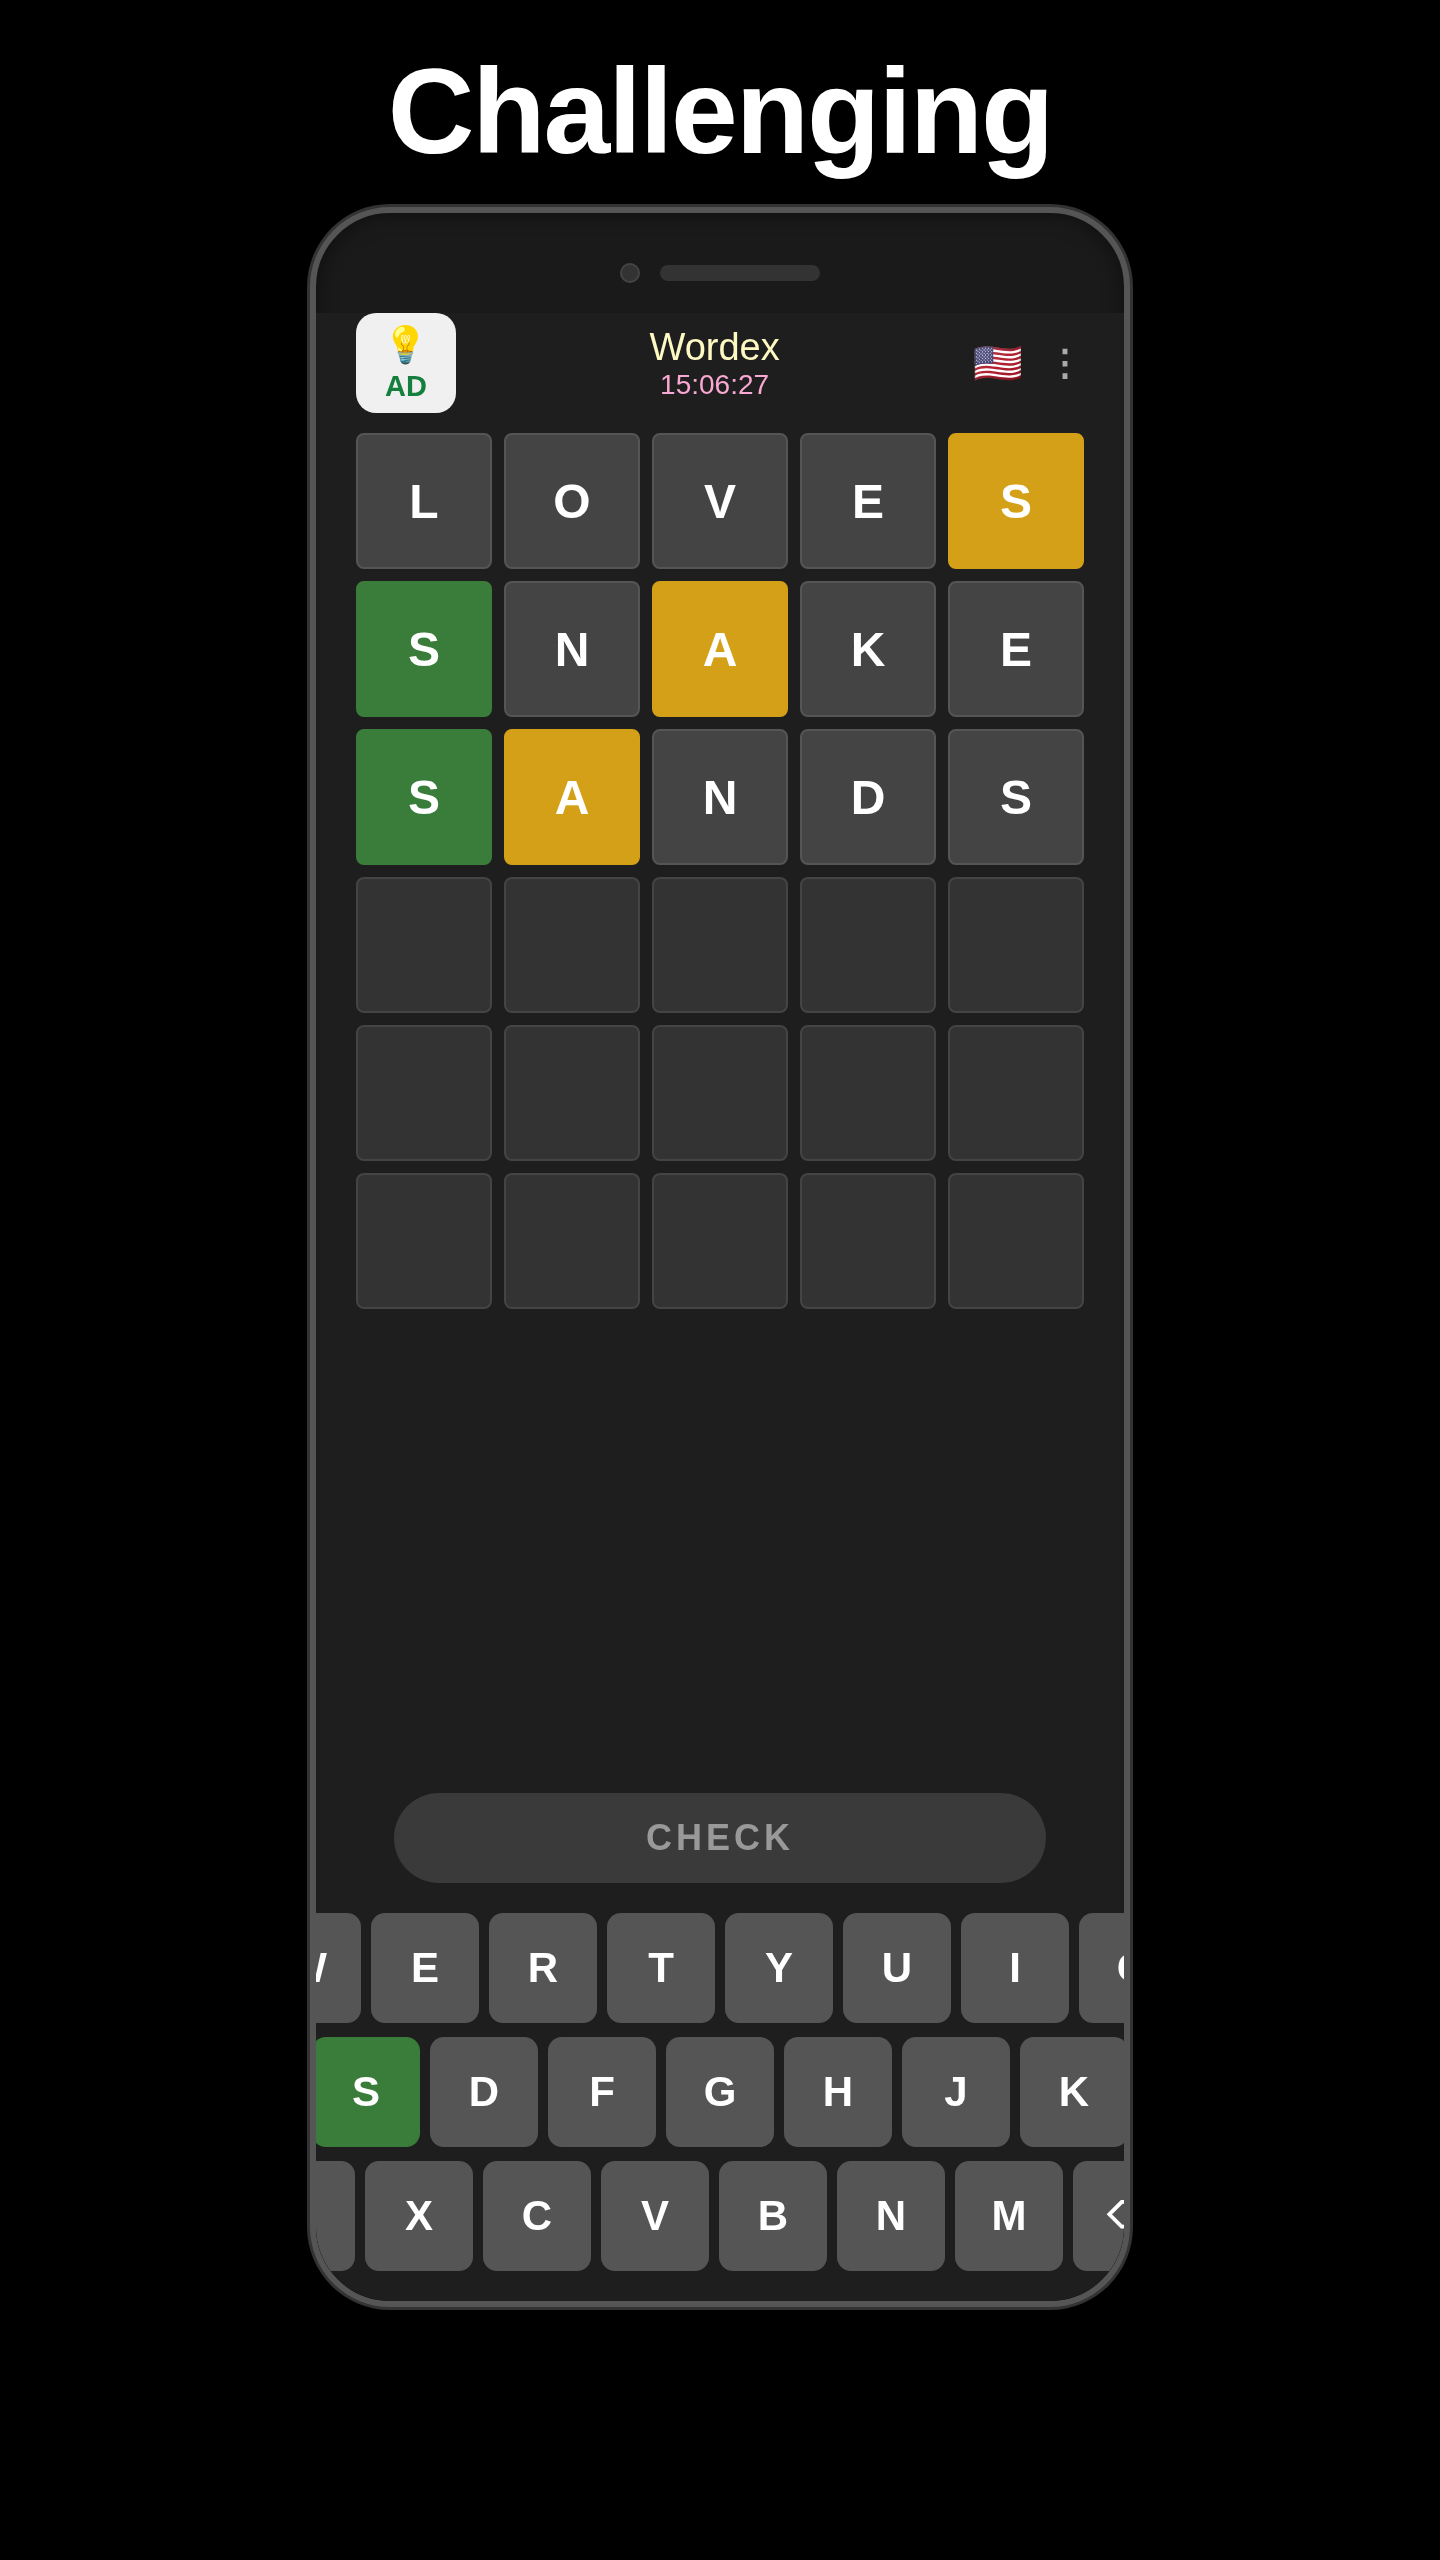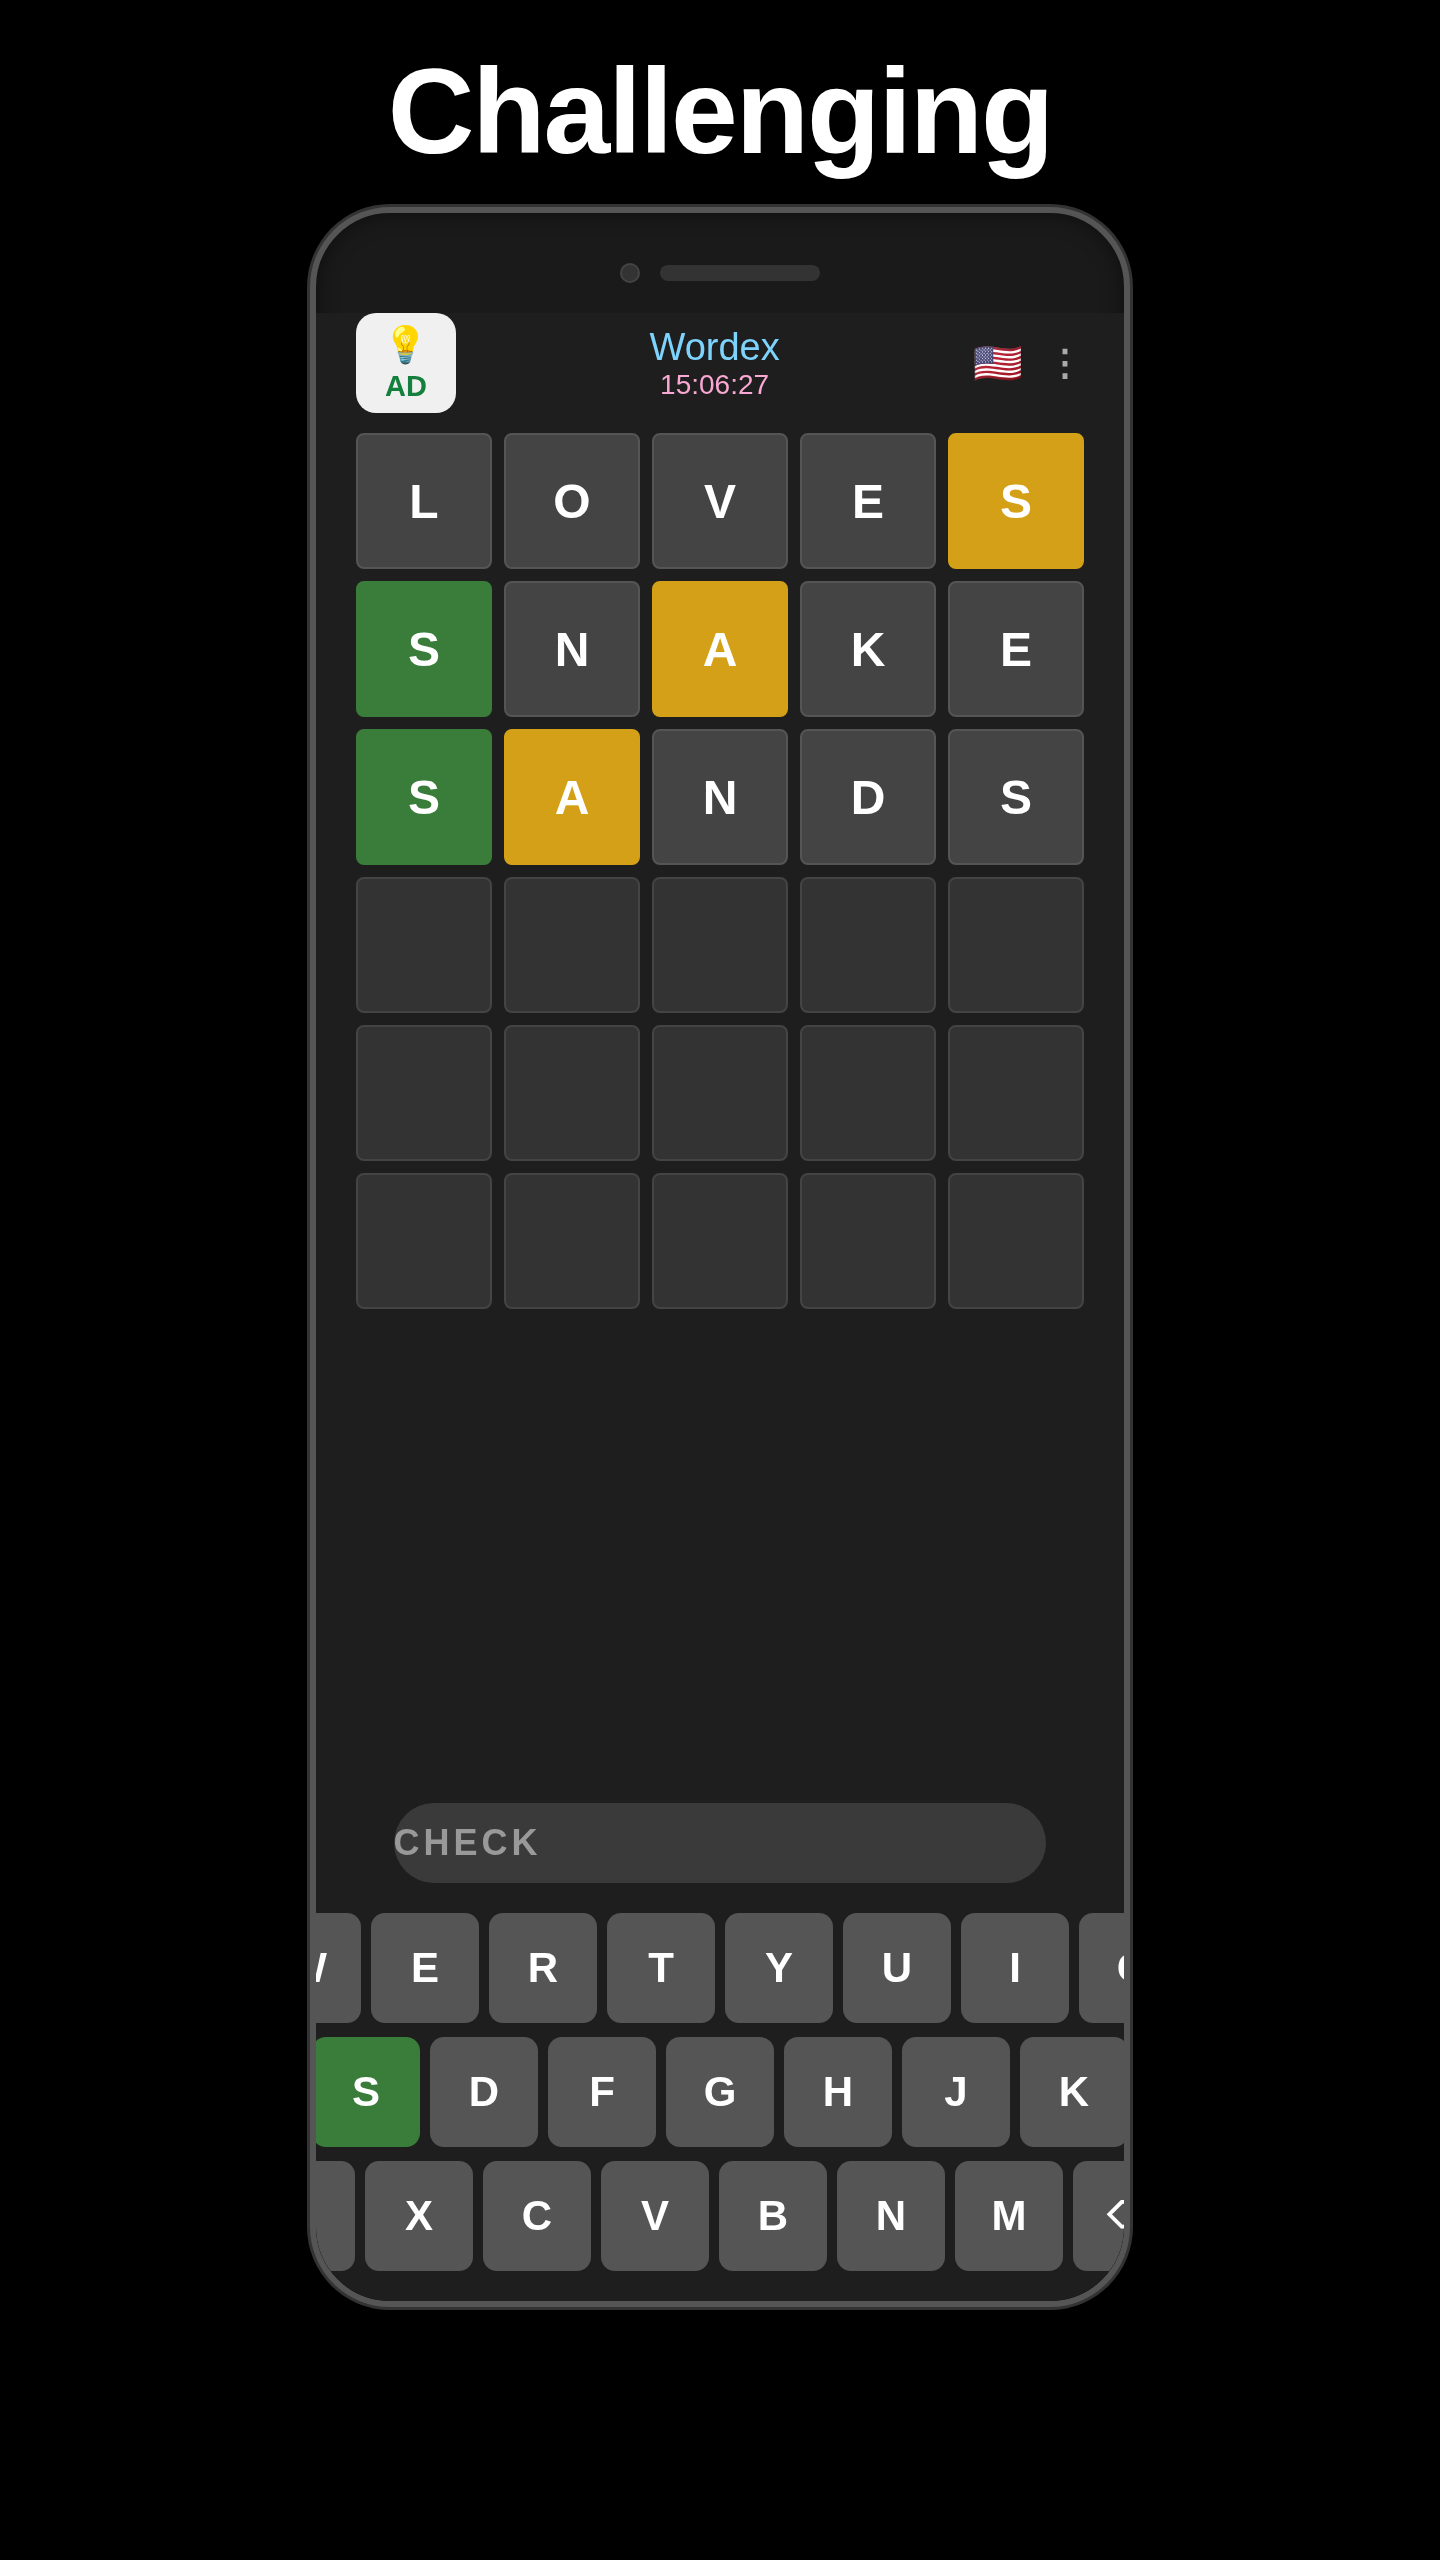--- a/index.html
+++ b/index.html
@@ -126,21 +126,21 @@
     }
 
     .app-title-block {
       display: flex;
       flex-direction: column;
       align-items: center;
     }
 
     .app-title {
       font-size: 38px;
-      color: #7dd3fc;
+      color: #fef9c3;
       font-weight: 500;
     }
 
     .app-timer {
       font-size: 28px;
       color: #f9a8d4;
     }
 
     .app-icons {
       display: flex;
@@ -203,26 +203,26 @@
 
     
     .grid-spacer {
       flex: 1;
       min-height: 20px;
     }
 
     
     .check-button {
       width: 85%;
-      height: 80px;
+      height: 90px;
       background: #3a3a3a;
       border-radius: 50px;
       display: flex;
       align-items: center;
-      justify-content: flex-start;
+      justify-content: center;
       margin-bottom: 30px;
       flex-shrink: 0;
       cursor: pointer;
     }
 
     .check-label {
       font-size: 36px;
       font-weight: 600;
       color: #999;
       letter-spacing: 4px;

